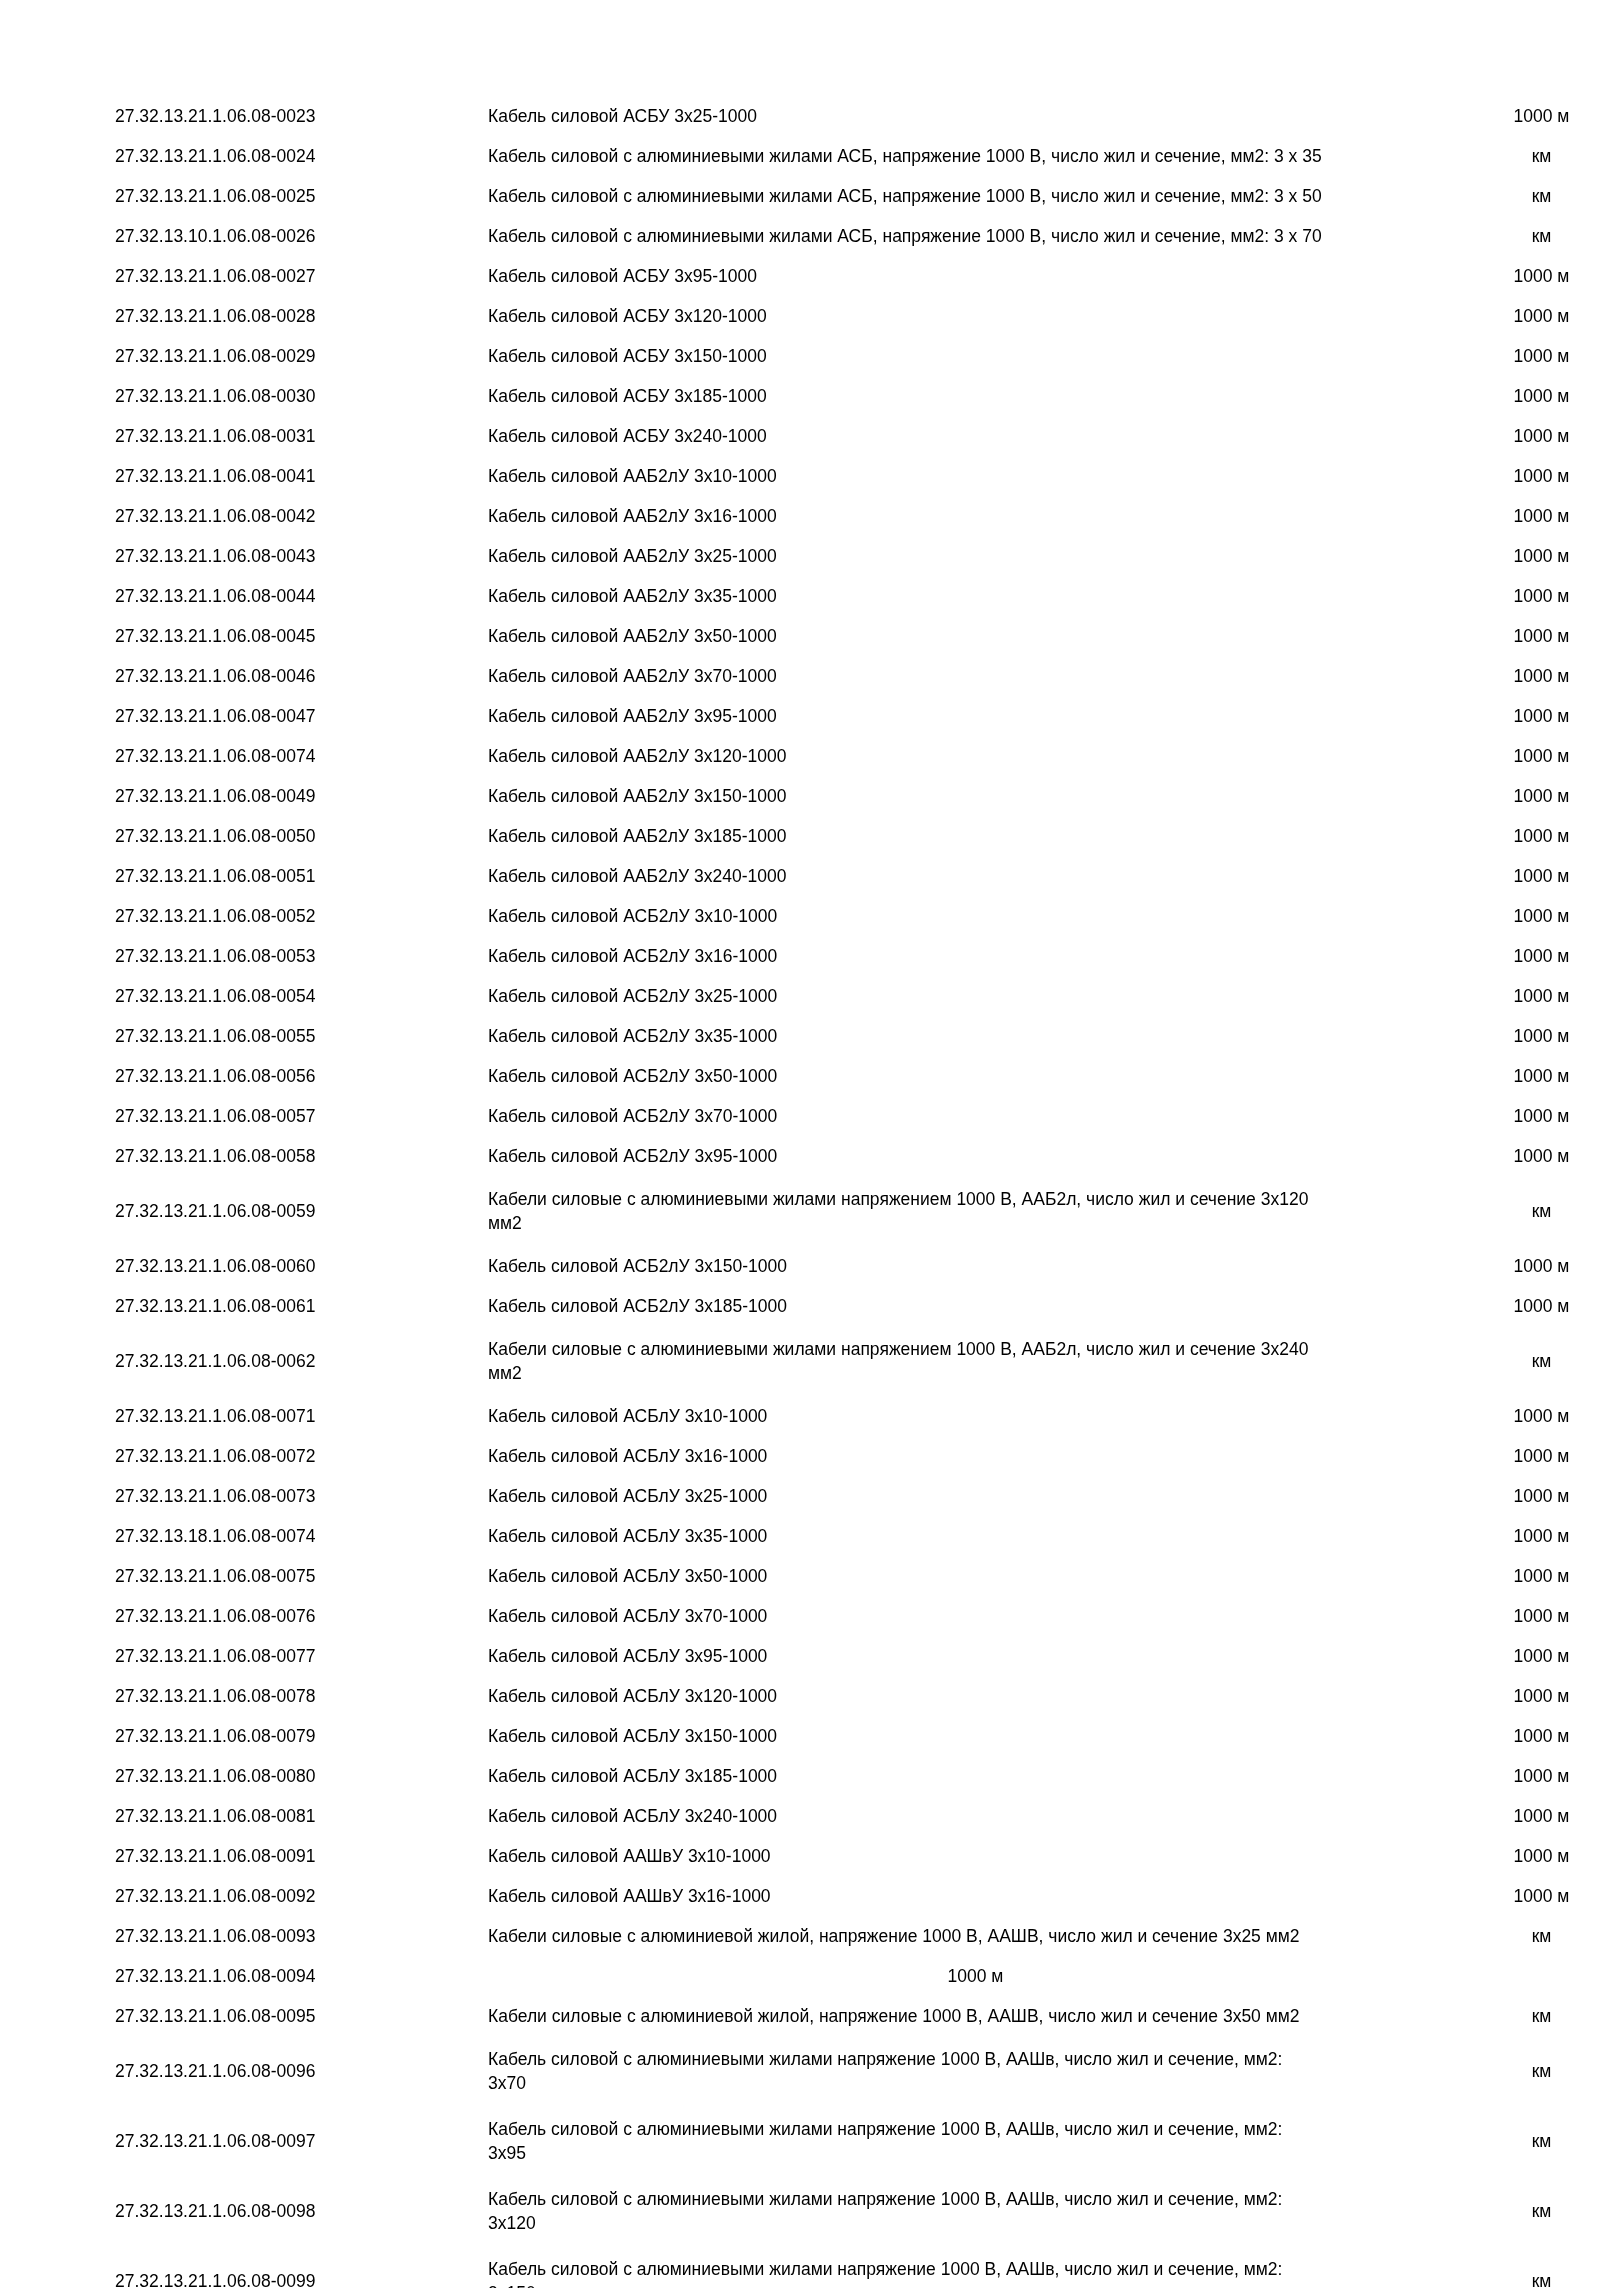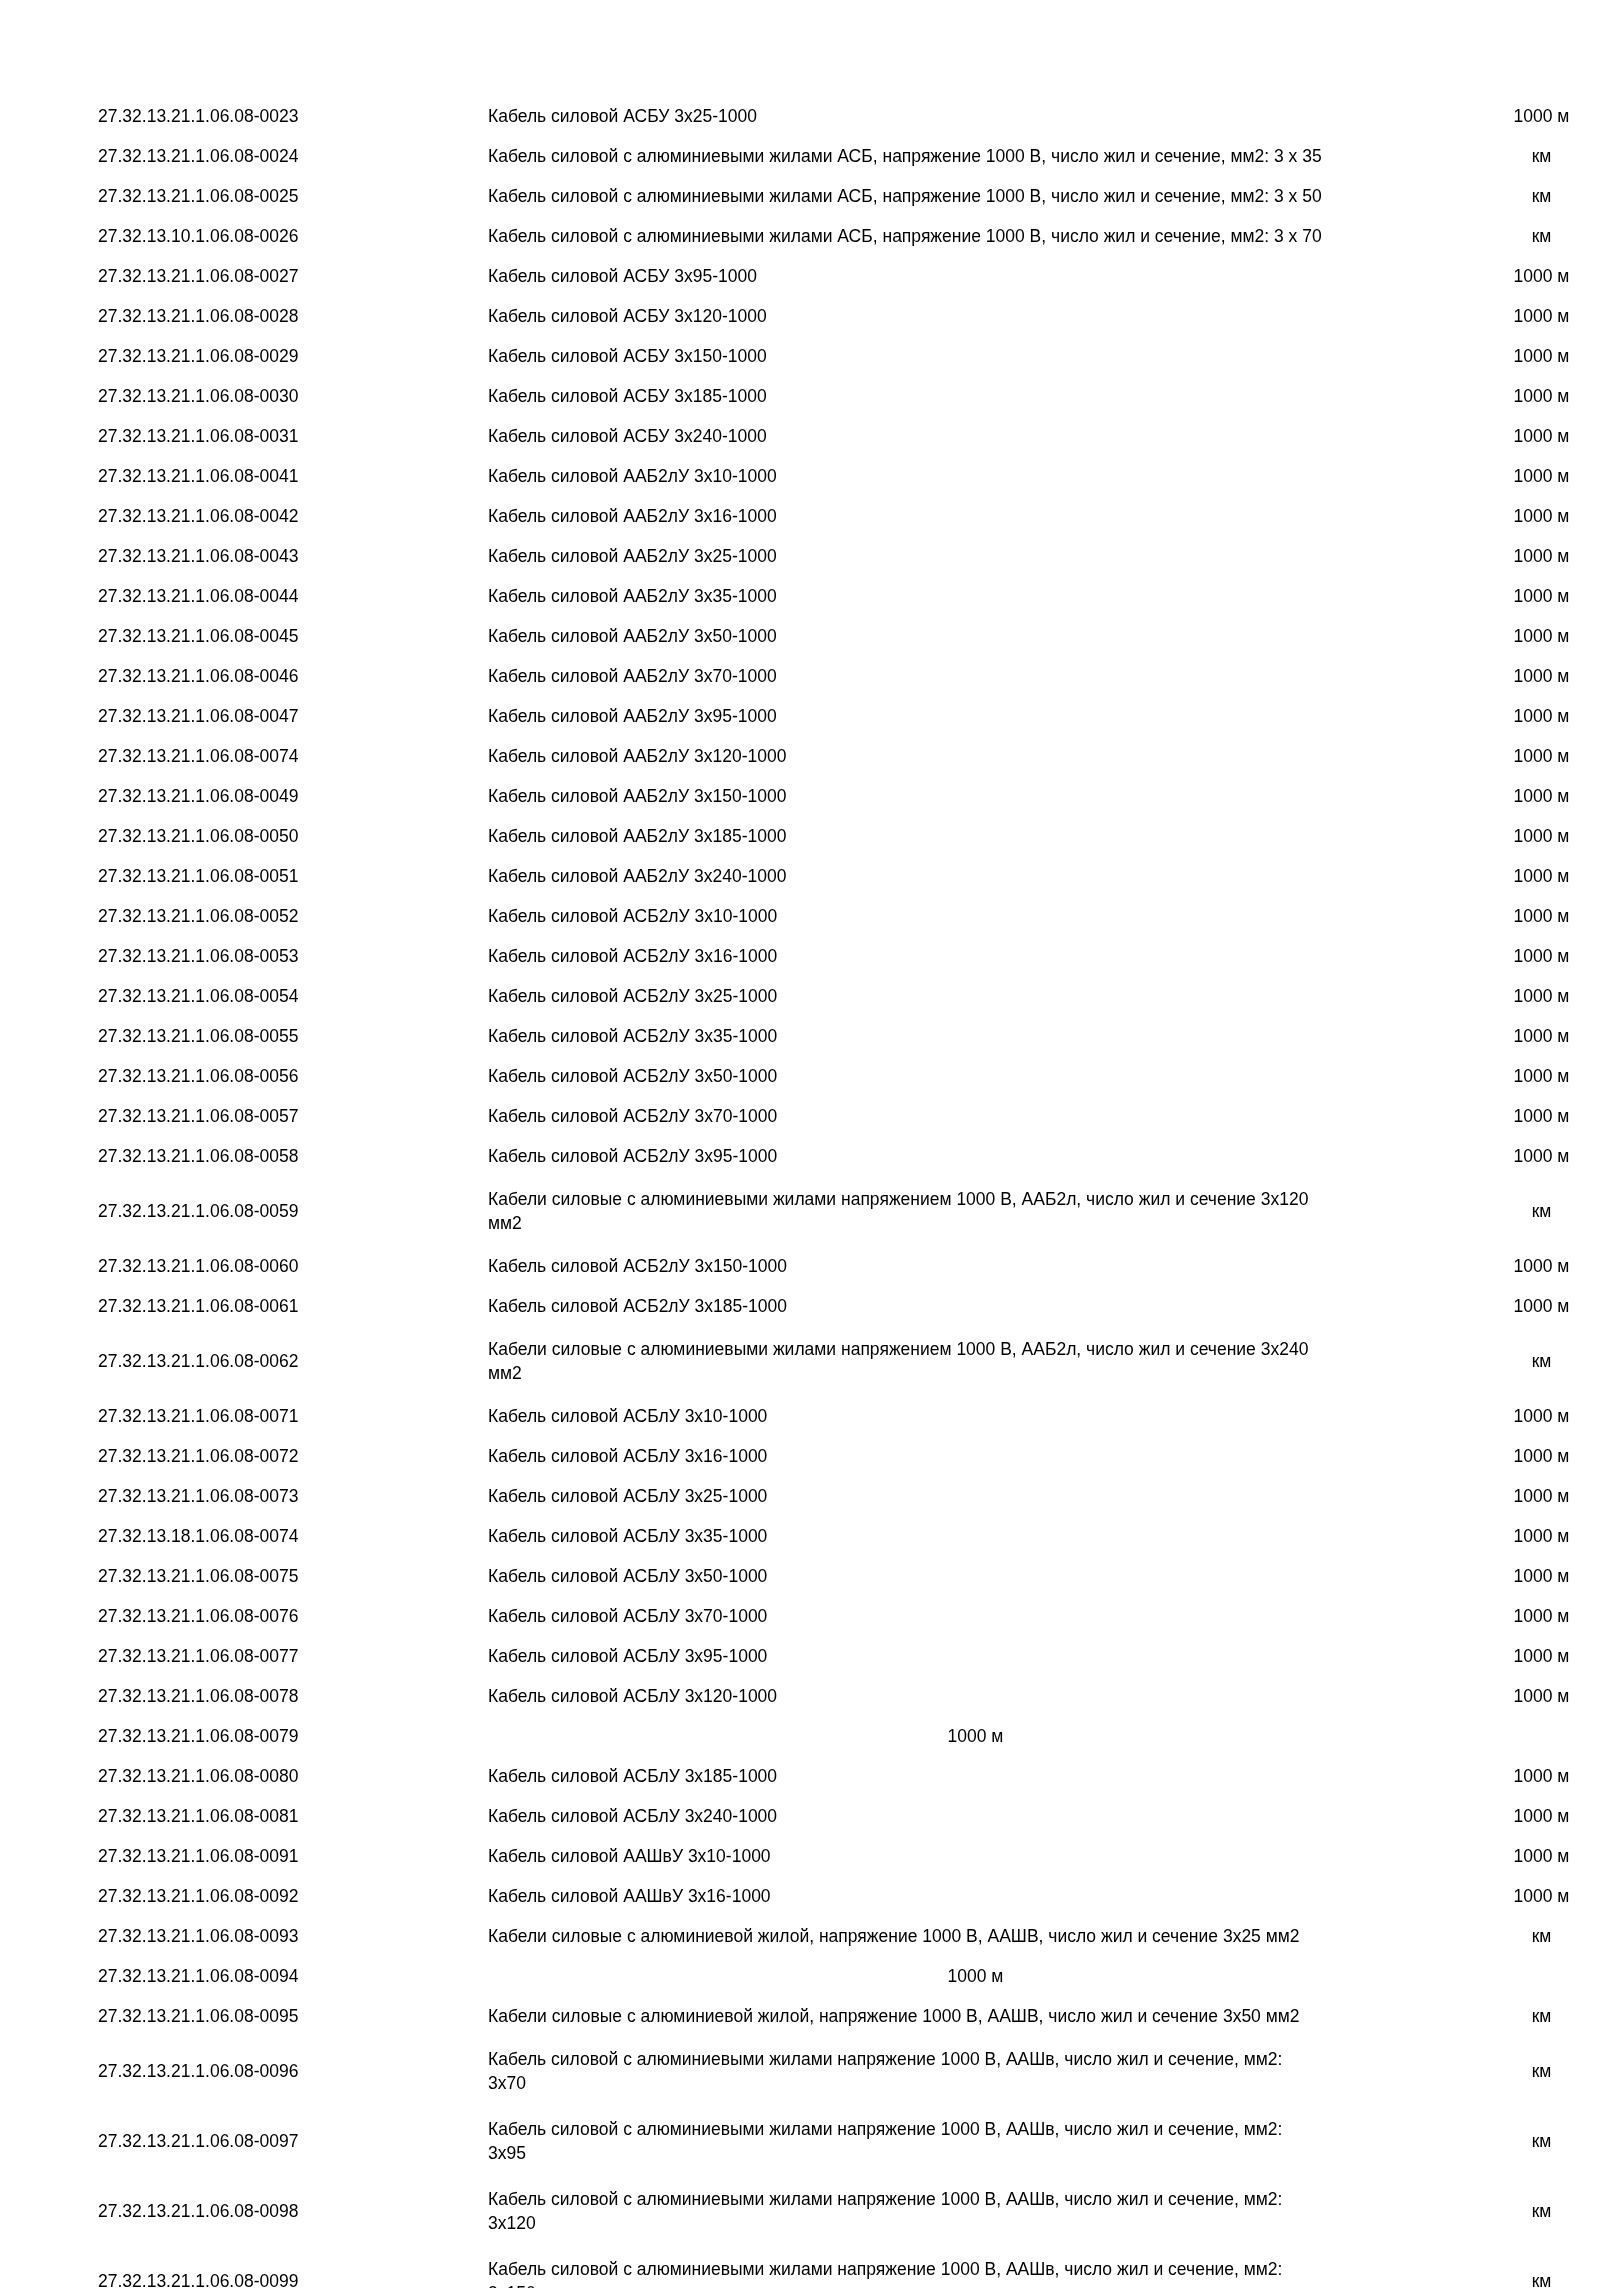--- a/index.html
+++ b/index.html
@@ -32,20 +32,21 @@
     height: 40px;
   }
   .row.double {
     height: 70px;
   }
   .cell {
     line-height: 24px;
   }
   .cell-code {
     white-space: nowrap;
+    margin-left: 17px;
   }
   .cell-desc {
     white-space: pre-line;
   }
   .cell-unit {
     text-align: center;
     white-space: nowrap;
   }
 </style>
 </head>
@@ -284,20 +285,21 @@
   </div>
 
   <div class="row">
     <div class="cell cell-code">27.32.13.21.1.06.08-0078</div>
     <div class="cell cell-desc">Кабель силовой АСБлУ 3х120-1000</div>
     <div class="cell cell-unit">1000 м</div>
   </div>
 
   <div class="row">
     <div class="cell cell-code">27.32.13.21.1.06.08-0079</div>
+    <div class="cell cell-desc">Кабель силовой АСБлУ 3х150-1000</div>
     <div class="cell cell-unit">1000 м</div>
   </div>
 
   <div class="row">
     <div class="cell cell-code">27.32.13.21.1.06.08-0080</div>
     <div class="cell cell-desc">Кабель силовой АСБлУ 3х185-1000</div>
     <div class="cell cell-unit">1000 м</div>
   </div>
 
   <div class="row">

